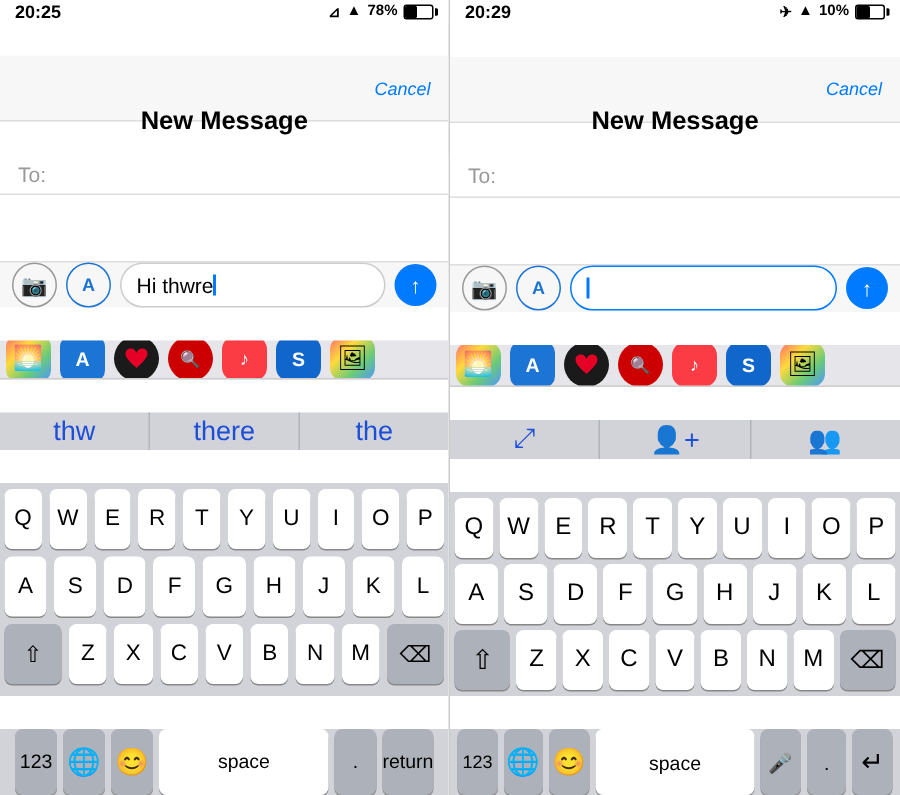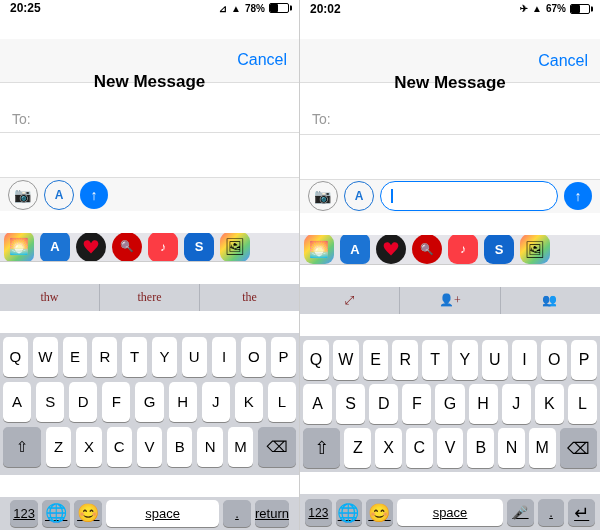--- a/index.html
+++ b/index.html
@@ -58,23 +58,24 @@
     }
     .header-title {
       font-size: 17px;
       font-weight: 600;
       color: #000;
       margin-top: 44px;
     }
     .header-cancel {
       position: absolute;
       right: 12px;
-      font-size: 16px;
+      font-size: 12px;
       color: #007aff;
       cursor: pointer;
+      font-style: italic;
     }
 
     
     .to-field {
       height: 38px;
       border-bottom: 1px solid #ddd;
       display: flex;
       align-items: center;
       padding: 0 12px;
       font-size: 14px;
@@ -164,25 +165,25 @@
     
     .suggestions {
       height: 36px;
       background: #d1d3d9;
       display: flex;
       align-items: center;
     }
     .suggestion-item {
       flex: 1;
       text-align: center;
-      font-size: 12px;
-      color: #7f1d1d;
+      font-size: 18px;
+      color: #1d4ed8;
       border-right: 1px solid #b0b3bb;
       height: 100%;
-      display: flex; align-items: center; justify-content: center; font-family: Liberation Serif, serif;
+      display: flex; align-items: center; justify-content: center;
     }
     .suggestion-item:last-child { border-right: none; }
 
     
     .keyboard {
       background: #d1d3d9;
       padding: 4px 3px 3px;
     }
     .key-row {
       display: flex;
@@ -214,30 +215,29 @@
     .bottom-bar {
       height: 44px;
       background: #d1d3d9;
       display: flex;
       align-items: center;
       padding: 0 8px;
       gap: 0;
     }
     .bottom-key {
       flex: 1;
-      height: 27px;
+      height: 44px;
       background: #adb1ba;
       border-radius: 5px;
       display: flex; align-items: center; justify-content: center;
       font-size: 13px;
       color: #000;
       cursor: pointer;
       box-shadow: 0 1px 0 #888;
       margin: 0 2px;
-      text-decoration: underline;
     }
     .bottom-key.space-bar {
       flex: 4;
       background: #fff;
       font-size: 13px;
     }
     .bottom-key.emoji { font-size: 18px; }
 
     
     .qwerty-keyboard { background: #d1d3d9; padding: 4px 3px 0; }
@@ -289,20 +289,24 @@
 
   <div class="to-field">
     <span>To:</span>
   </div>
 
   <div class="message-body"></div>
 
   <div class="input-bar">
     <div class="input-icon">📷</div>
     <div class="input-icon" style="font-size:12px;font-weight:bold;color:#1c74d4;border-color:#1c74d4;">A</div>
+    <div class="input-field">
+      <span class="input-field-text">Hi thwre</span>
+        <span class="input-cursor"></span>
+    </div>
     <div class="send-btn">
       <span class="send-btn-arrow">↑</span>
     </div>
   </div>
 
   <div class="app-bar">
     <div class="app-icon photos">🌅</div>
     <div class="app-icon appstore">A</div>
     <div class="app-icon heart" style="border-radius:50%;background:#1a1a1a;">
       <svg width="16" height="16" viewBox="0 0 24 24" fill="#e60026">
@@ -364,25 +368,25 @@
     <div class="bottom-key emoji">😊</div>
     <div class="bottom-key space-bar">space</div>
     <div class="bottom-key small-text">.</div>
     <div class="bottom-key small-text">return</div>
   </div>
 </div>
 
 <div class="phone-panel" style="border-right:none;">
 
   <div class="status-bar">
-    <span class="time">20:02</span>
+    <span class="time">20:29</span>
     <div class="status-icons">
       <span>✈</span>
       <span>▲</span>
-      <span>67%</span>
+      <span>10%</span>
       <div class="battery-bar">
         <div class="battery-fill" style="width:50%"></div>
       </div>
     </div>
   </div>
 
   <div class="header">
     <span class="header-title">New Message</span>
     <span class="header-cancel">Cancel</span>
   </div>

